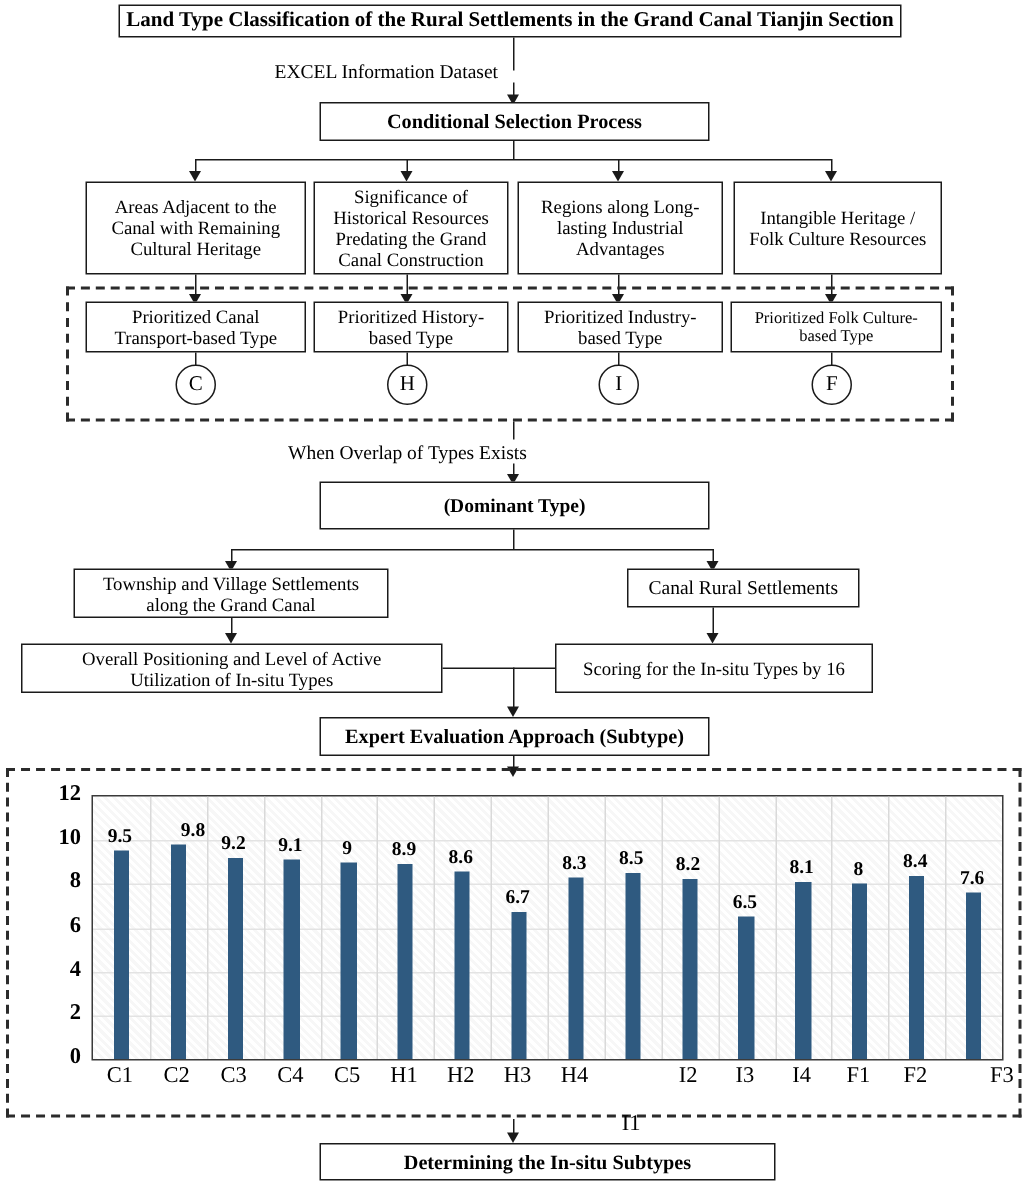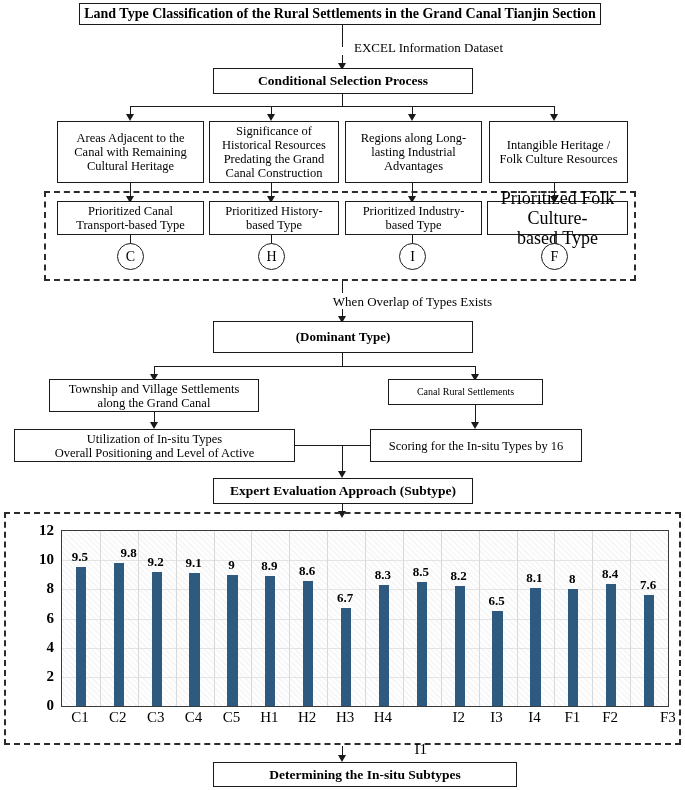--- a/index.html
+++ b/index.html
@@ -15,21 +15,21 @@
     border:1.6px solid #1a1a1a;background:#fff;
     display:flex;align-items:center;justify-content:center;
     text-align:center;line-height:1.12;
     font-family:"Liberation Serif","DejaVu Serif",serif;
   }
   .box span{display:block;padding:0 3px;}
   .bold{font-weight:bold;}
 
   
   .flowtext{
-    position:absolute;text-align:right;
+    position:absolute;text-align:left;
     font-family:"Liberation Serif","DejaVu Serif",serif;
     white-space:nowrap;
   }
 
   
   .vline{position:absolute;width:0;border-left:1.6px solid #1a1a1a;}
   .hline{position:absolute;height:0;border-top:1.6px solid #1a1a1a;}
   .arrow{
     position:absolute;width:0;height:0;
     border-left:4.5px solid transparent;
@@ -160,21 +160,21 @@
     <span>Prioritized History-</span>
     <span>based Type</span>
   </span>
 </div>
 <div class="box" style="left:345px;top:201px;width:137px;height:34px;font-size:12.5px;">
   <span>
     <span>Prioritized Industry-</span>
     <span>based Type</span>
   </span>
 </div>
-<div class="box" style="left:487px;top:201px;width:141px;height:34px;font-size:18px;">
+<div class="box" style="left:487px;top:201px;width:141px;height:34px;font-size:11px;">
   <span>
     <span>Prioritized Folk Culture-</span>
     <span>based Type</span>
   </span>
 </div>
 
 <div class="vline" style="left:130px;top:235px;height:10px;"></div>
 <div class="vline" style="left:271px;top:235px;height:10px;"></div>
 <div class="vline" style="left:412px;top:235px;height:10px;"></div>
 <div class="vline" style="left:554px;top:235px;height:10px;"></div>
@@ -209,33 +209,33 @@
 <div class="vline" style="left:475px;top:366px;height:10px;"></div>
 <div class="arrow" style="left:150px;top:374px;"></div>
 <div class="arrow" style="left:471px;top:374px;"></div>
 
 <div class="box" style="left:49px;top:379px;width:210px;height:33px;font-size:12.5px;">
   <span>
     <span>Township and Village Settlements</span>
     <span>along the Grand Canal</span>
   </span>
 </div>
-<div class="box" style="left:388px;top:379px;width:155px;height:26px;font-size:10px;">
+<div class="box" style="left:418px;top:379px;width:155px;height:26px;font-size:13px;">
   <span>Canal Rural Settlements</span>
 </div>
 
 <div class="vline" style="left:154px;top:412px;height:12px;"></div>
 <div class="arrow" style="left:150px;top:422px;"></div>
 <div class="vline" style="left:475px;top:405px;height:19px;"></div>
 <div class="arrow" style="left:471px;top:422px;"></div>
 
 <div class="box" style="left:14px;top:429px;width:281px;height:33px;font-size:12.5px;">
   <span>
+    <span>Overall Positioning and Level of Active</span>
     <span>Utilization of In-situ Types</span>
-    <span>Overall Positioning and Level of Active</span>
   </span>
 </div>
 <div class="box" style="left:370px;top:429px;width:212px;height:33px;font-size:12.5px;">
   <span>
     <span>Scoring for the In-situ Types by 16</span>
   </span>
 </div>
 
 <div class="hline" style="left:295px;top:445px;width:75px;"></div>
 <div class="vline" style="left:342px;top:445px;height:28px;"></div>

